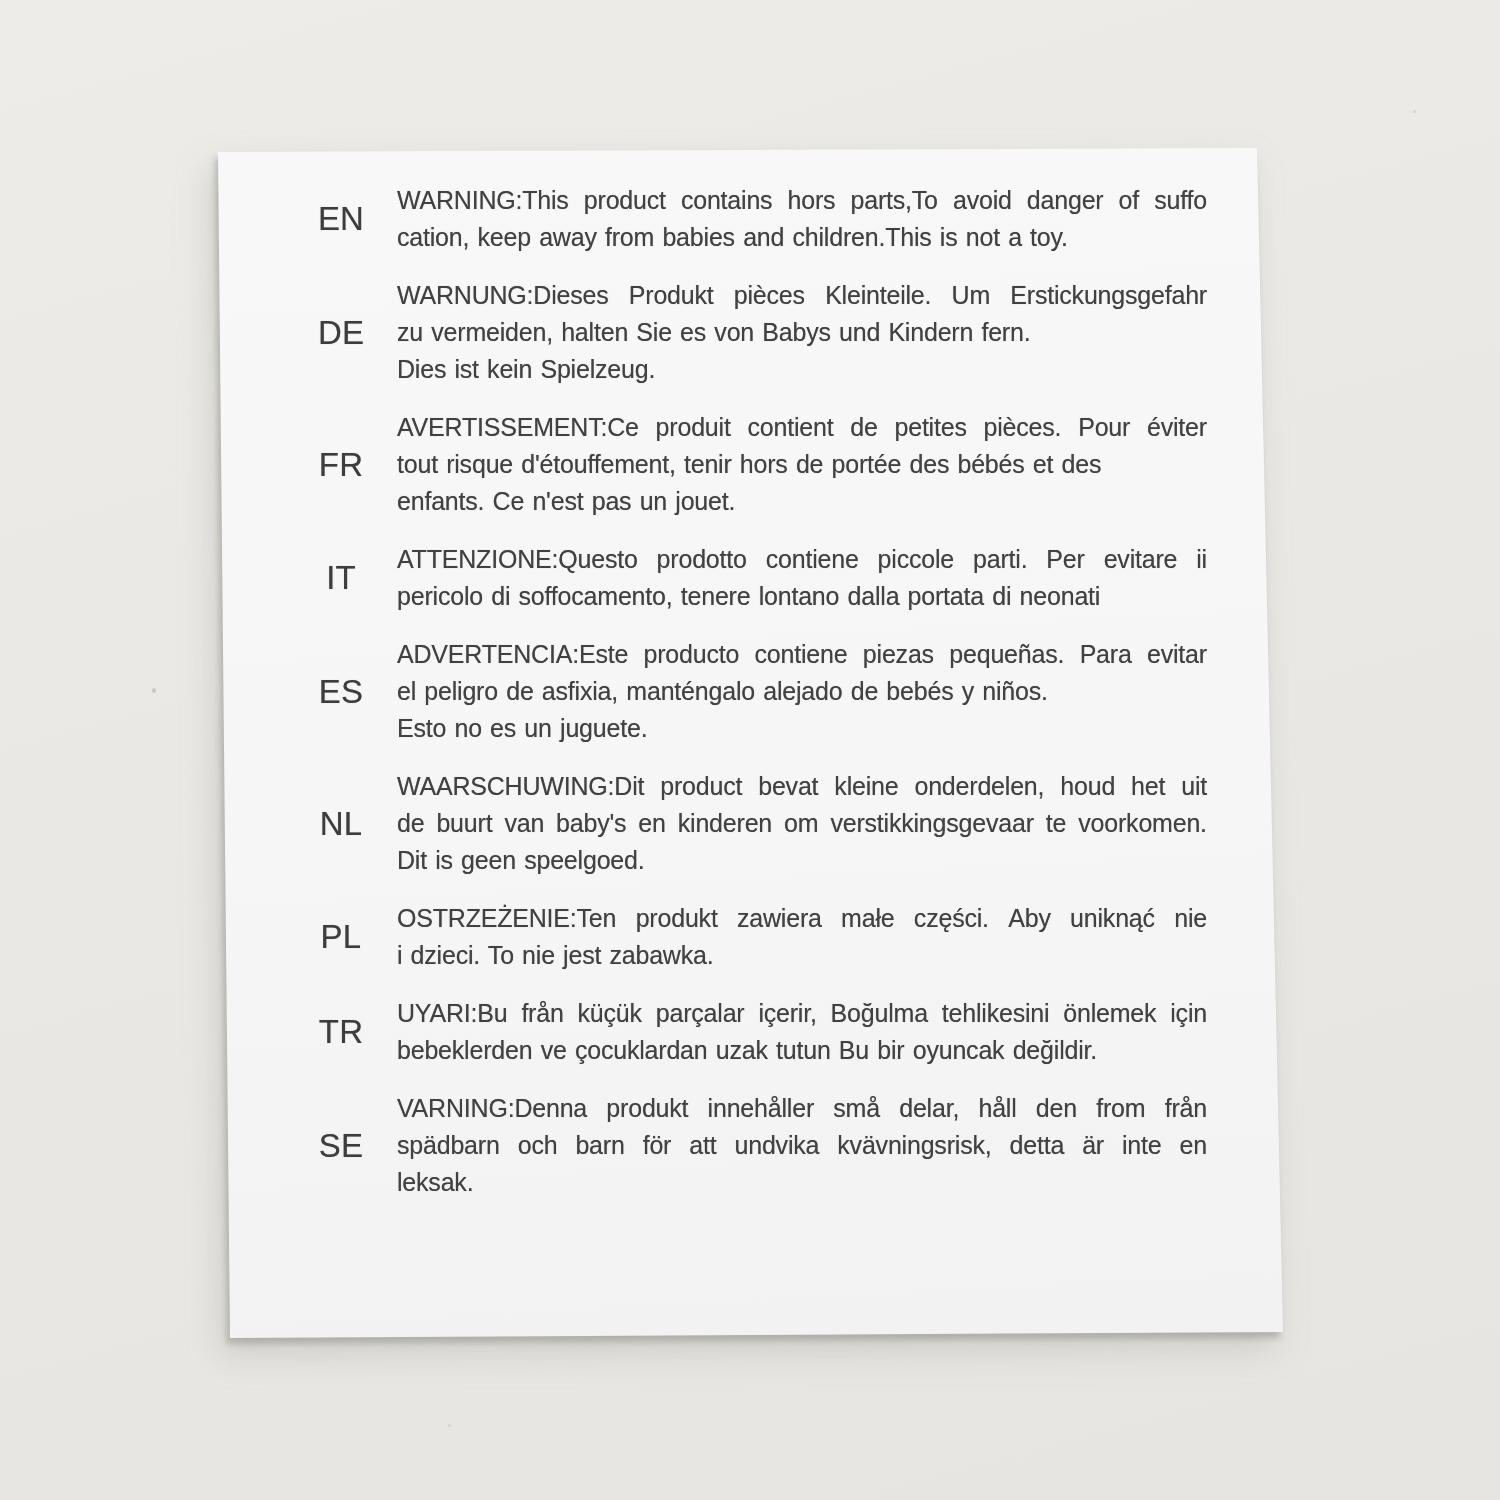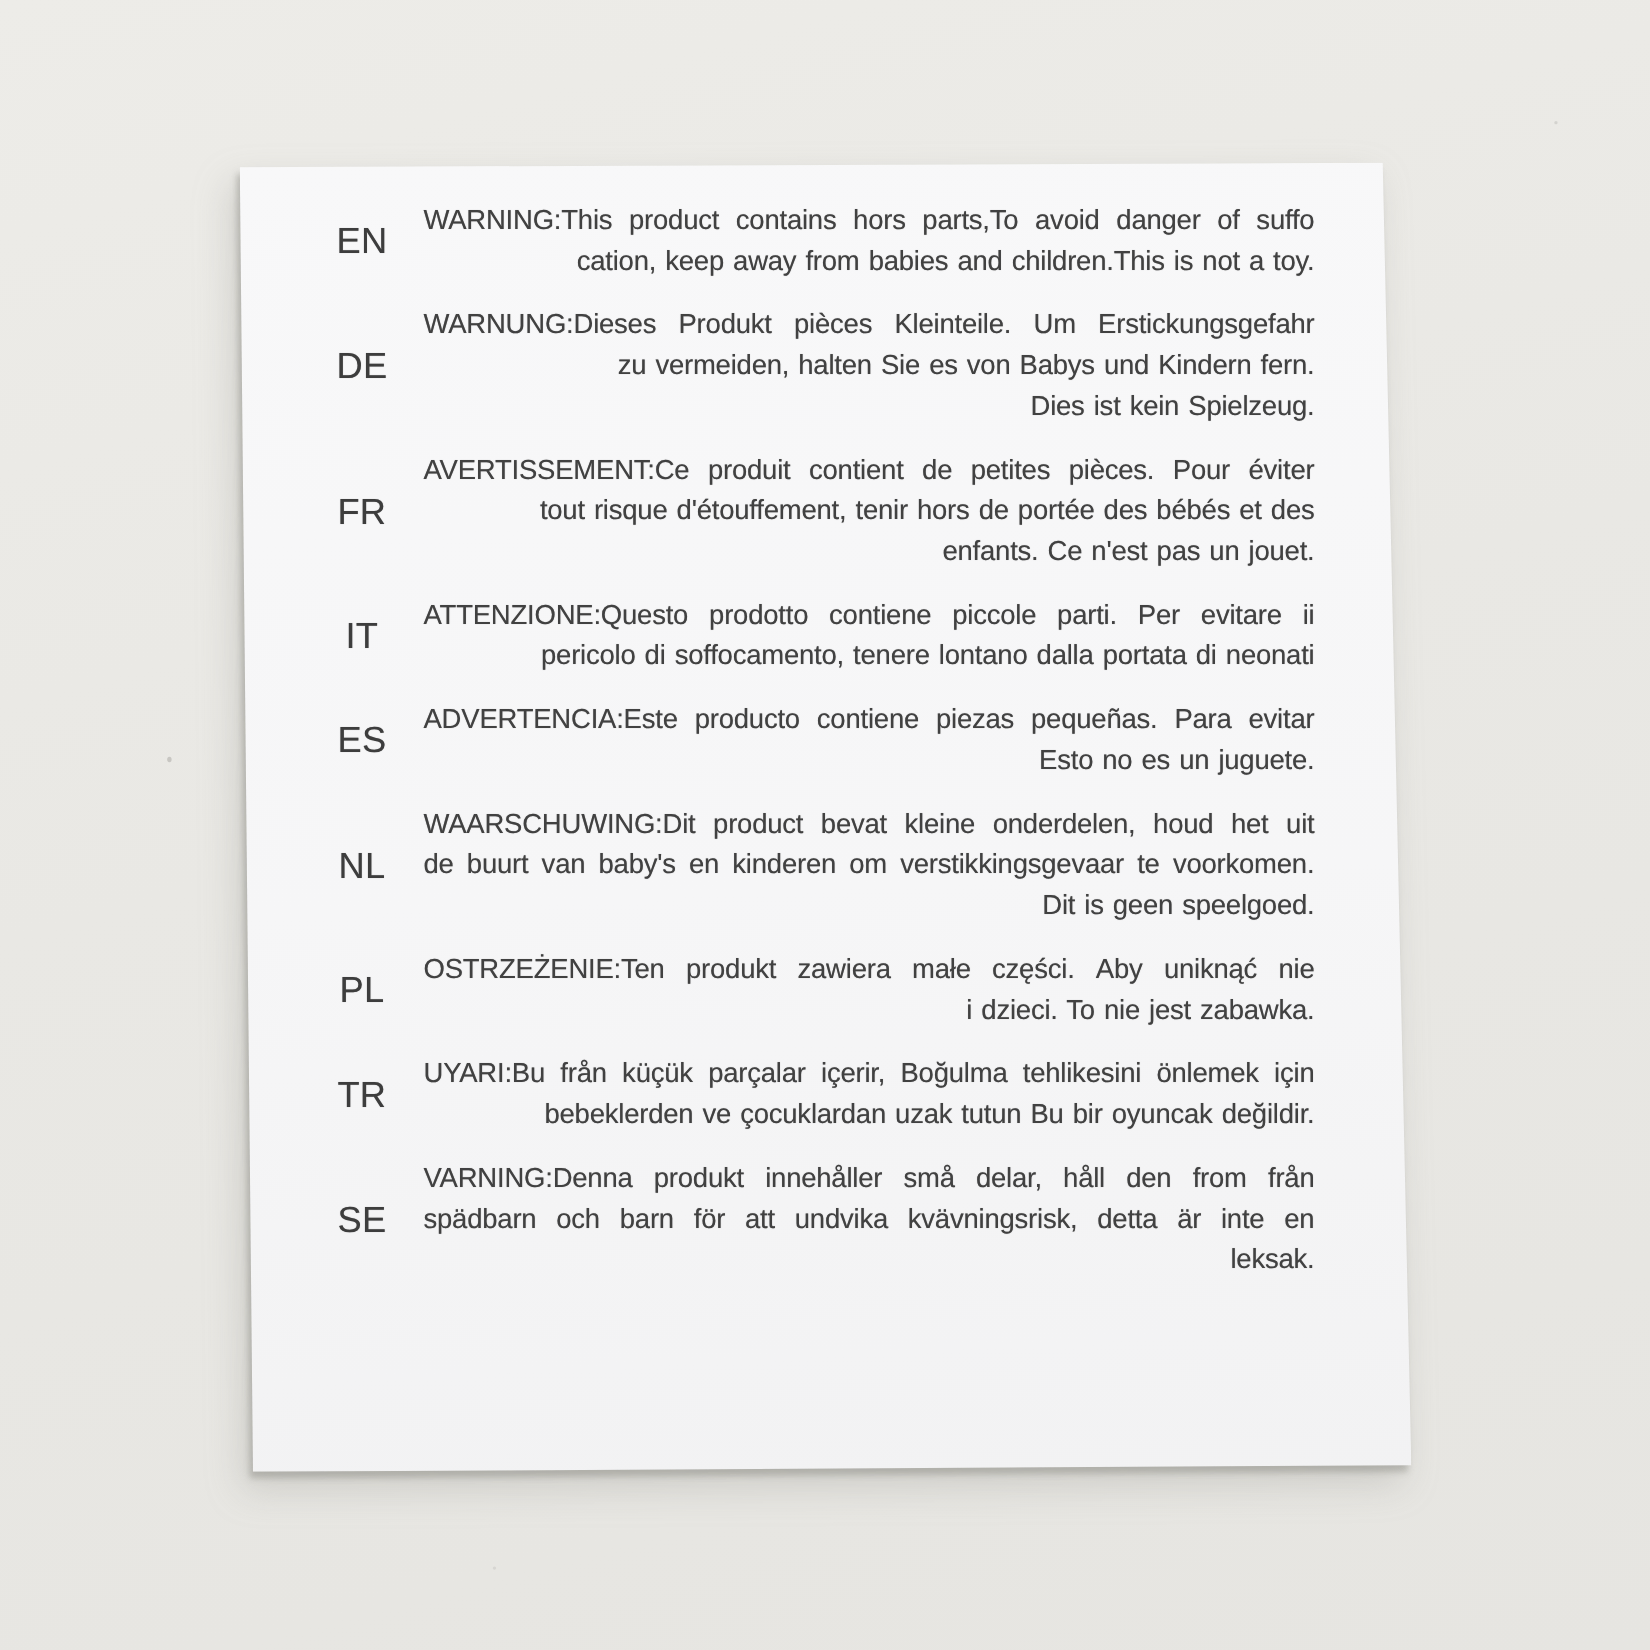--- a/index.html
+++ b/index.html
@@ -18,33 +18,33 @@
   .paper-wrap{
     position:absolute;left:215px;top:145px;width:1075px;height:1200px;
     filter:drop-shadow(-3px 6px 3px rgba(128,128,122,.42)) drop-shadow(-8px 14px 16px rgba(140,140,134,.28));
   }
   .paper{
     position:absolute;inset:0;
     clip-path:polygon(3px 7px,1042px 3px,1068px 1187px,15px 1193px);
     background:linear-gradient(177deg,#f8f8f9 0%,#f6f6f7 55%,#f2f2f3 100%);
   }
   .content{
-    position:absolute;left:0;top:37px;width:980px;
+    position:absolute;left:12px;top:37px;width:980px;
     color:#414141;
     font-size:25px;letter-spacing:-0.2px;
     text-shadow:0 0 0.7px rgba(65,65,65,.55);
   }
   .section{display:flex;margin-bottom:21px;align-items:center;}
   .code{
     flex:0 0 170px;box-sizing:border-box;width:170px;padding-left:58px;
     display:flex;justify-content:center;align-items:center;
     font-size:33px;letter-spacing:0.2px;color:#3d3d3d;
   }
   .lines{width:810px;}
-  .line{height:37px;line-height:37px;white-space:nowrap;text-align:right;}
+  .line{height:37px;line-height:37px;white-space:nowrap;}
   .line.jus{display:flex;justify-content:space-between;}
   .line.nat{word-spacing:0.06em;}
 </style>
 </head>
 <body>
 
 <div class="scene">
   <span class="speck s1"></span>
   <span class="speck s2"></span>
   <span class="speck s3"></span>
@@ -121,20 +121,21 @@
             <div class="lines">
               <div class="line jus">
                 <span>ADVERTENCIA:Este</span>
                 <span>producto</span>
                 <span>contiene</span>
                 <span>piezas</span>
                 <span>pequeñas.</span>
                 <span>Para</span>
                 <span>evitar</span>
               </div>
+              <div class="line nat">el peligro de asfixia, manténgalo alejado de bebés y niños.</div>
               <div class="line nat">Esto no es un juguete.</div>
             </div>
           </div>
           <div class="section">
             <div class="code">NL</div>
             <div class="lines">
               <div class="line jus">
                 <span>WAARSCHUWING:Dit</span>
                 <span>product</span>
                 <span>bevat</span>

